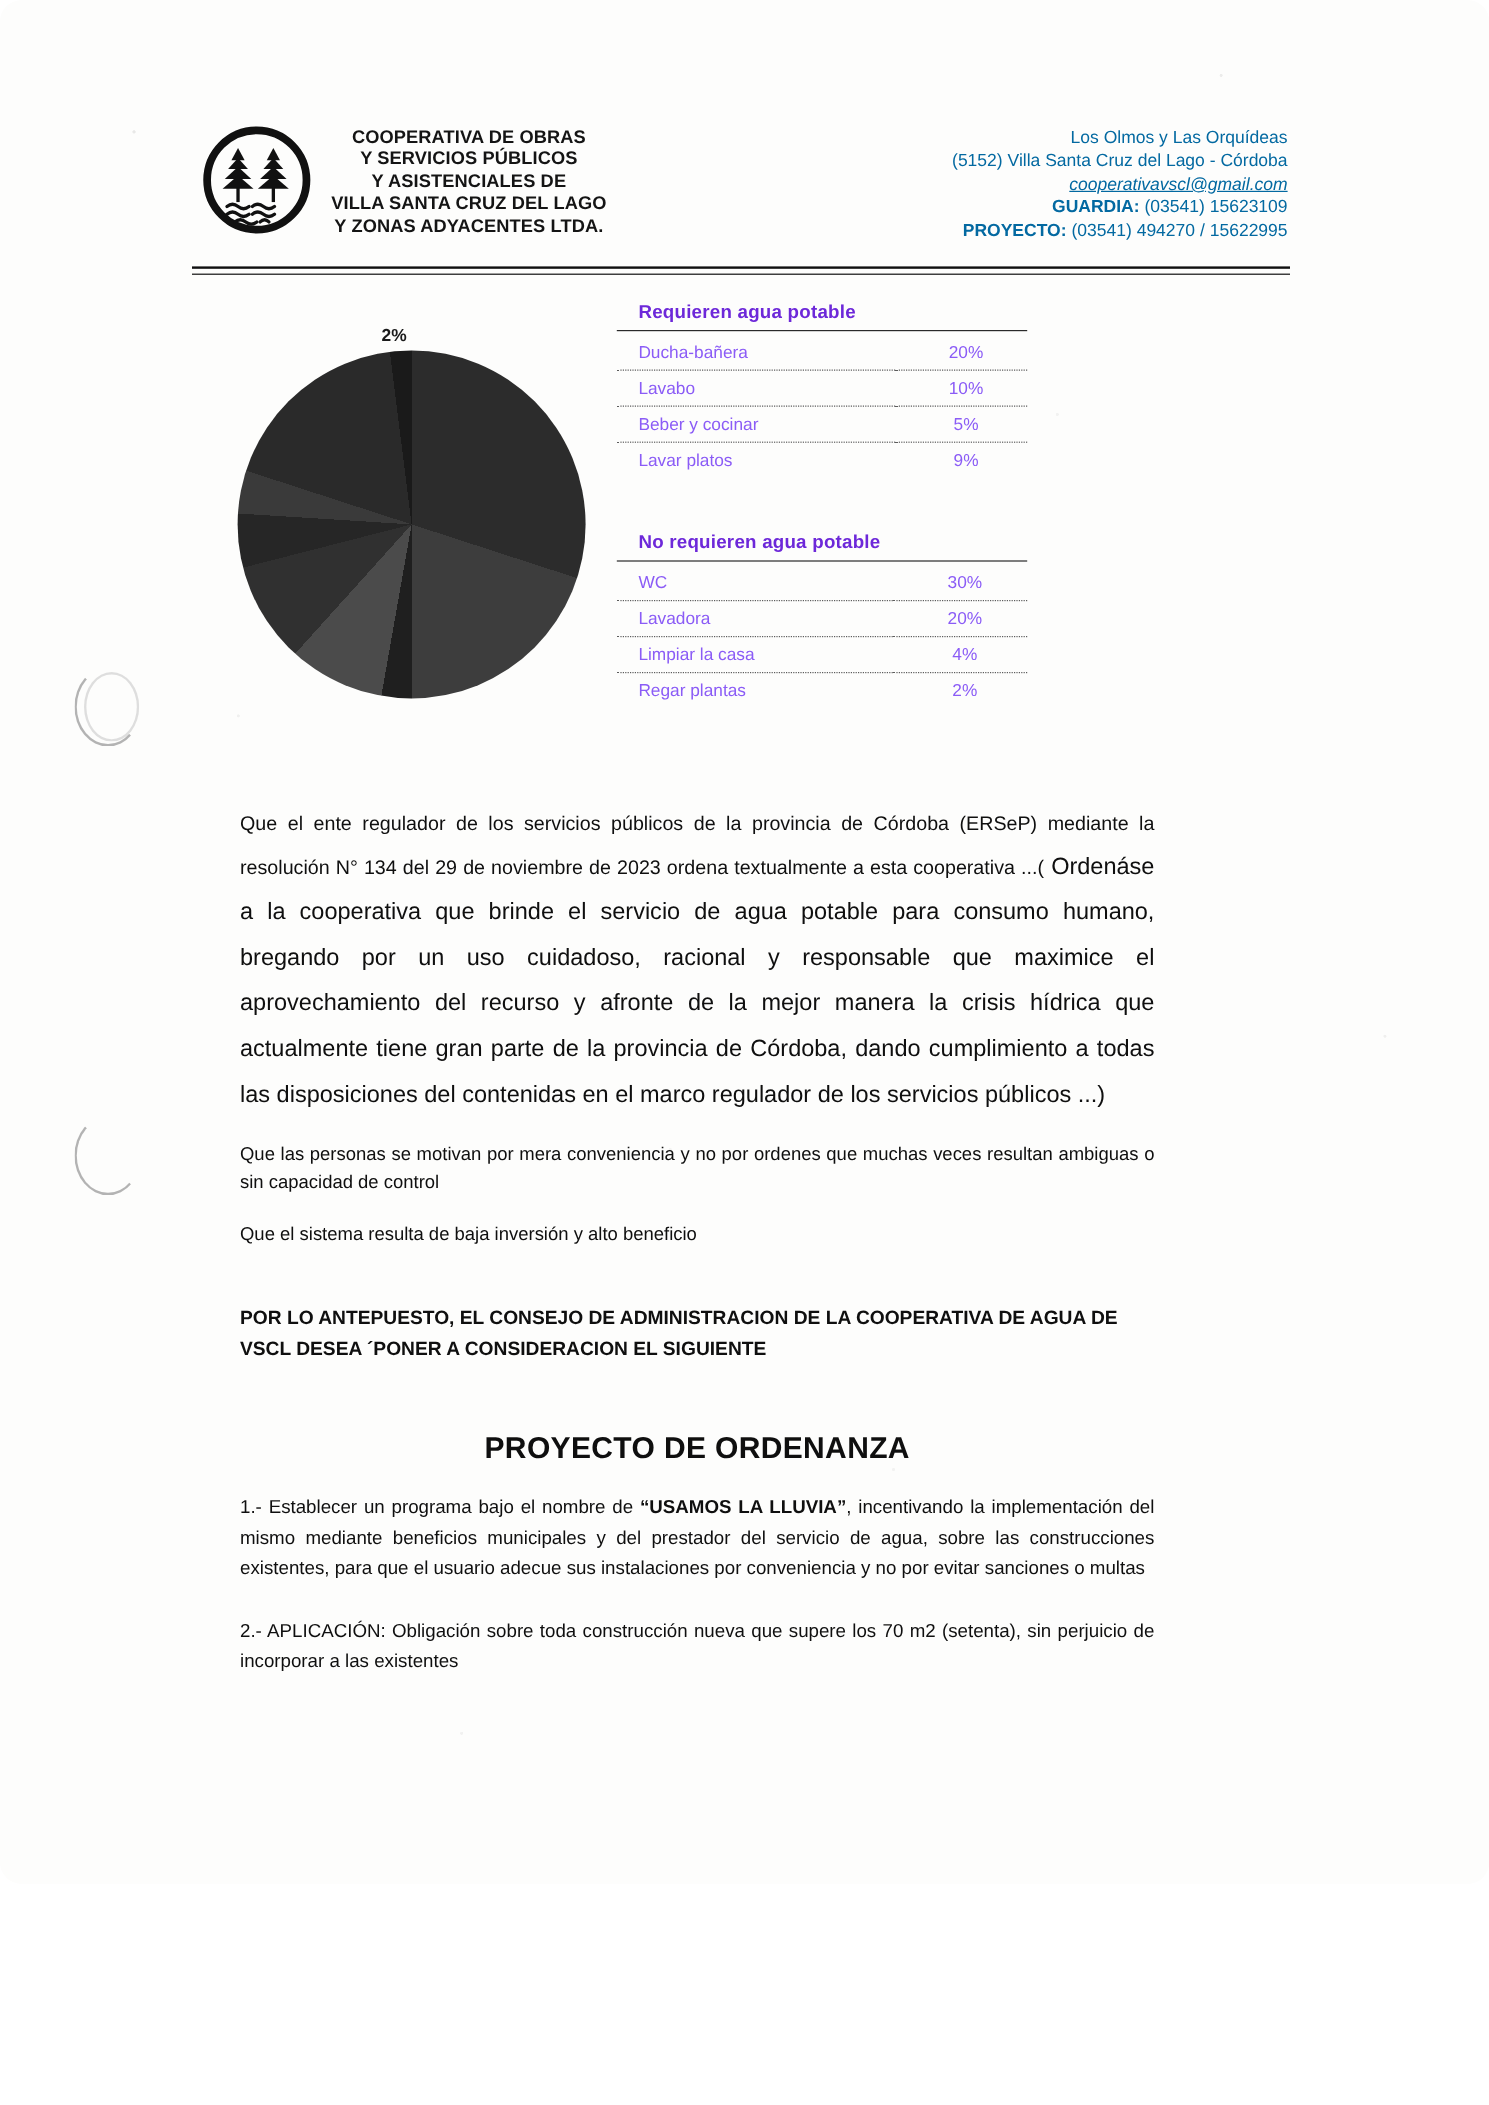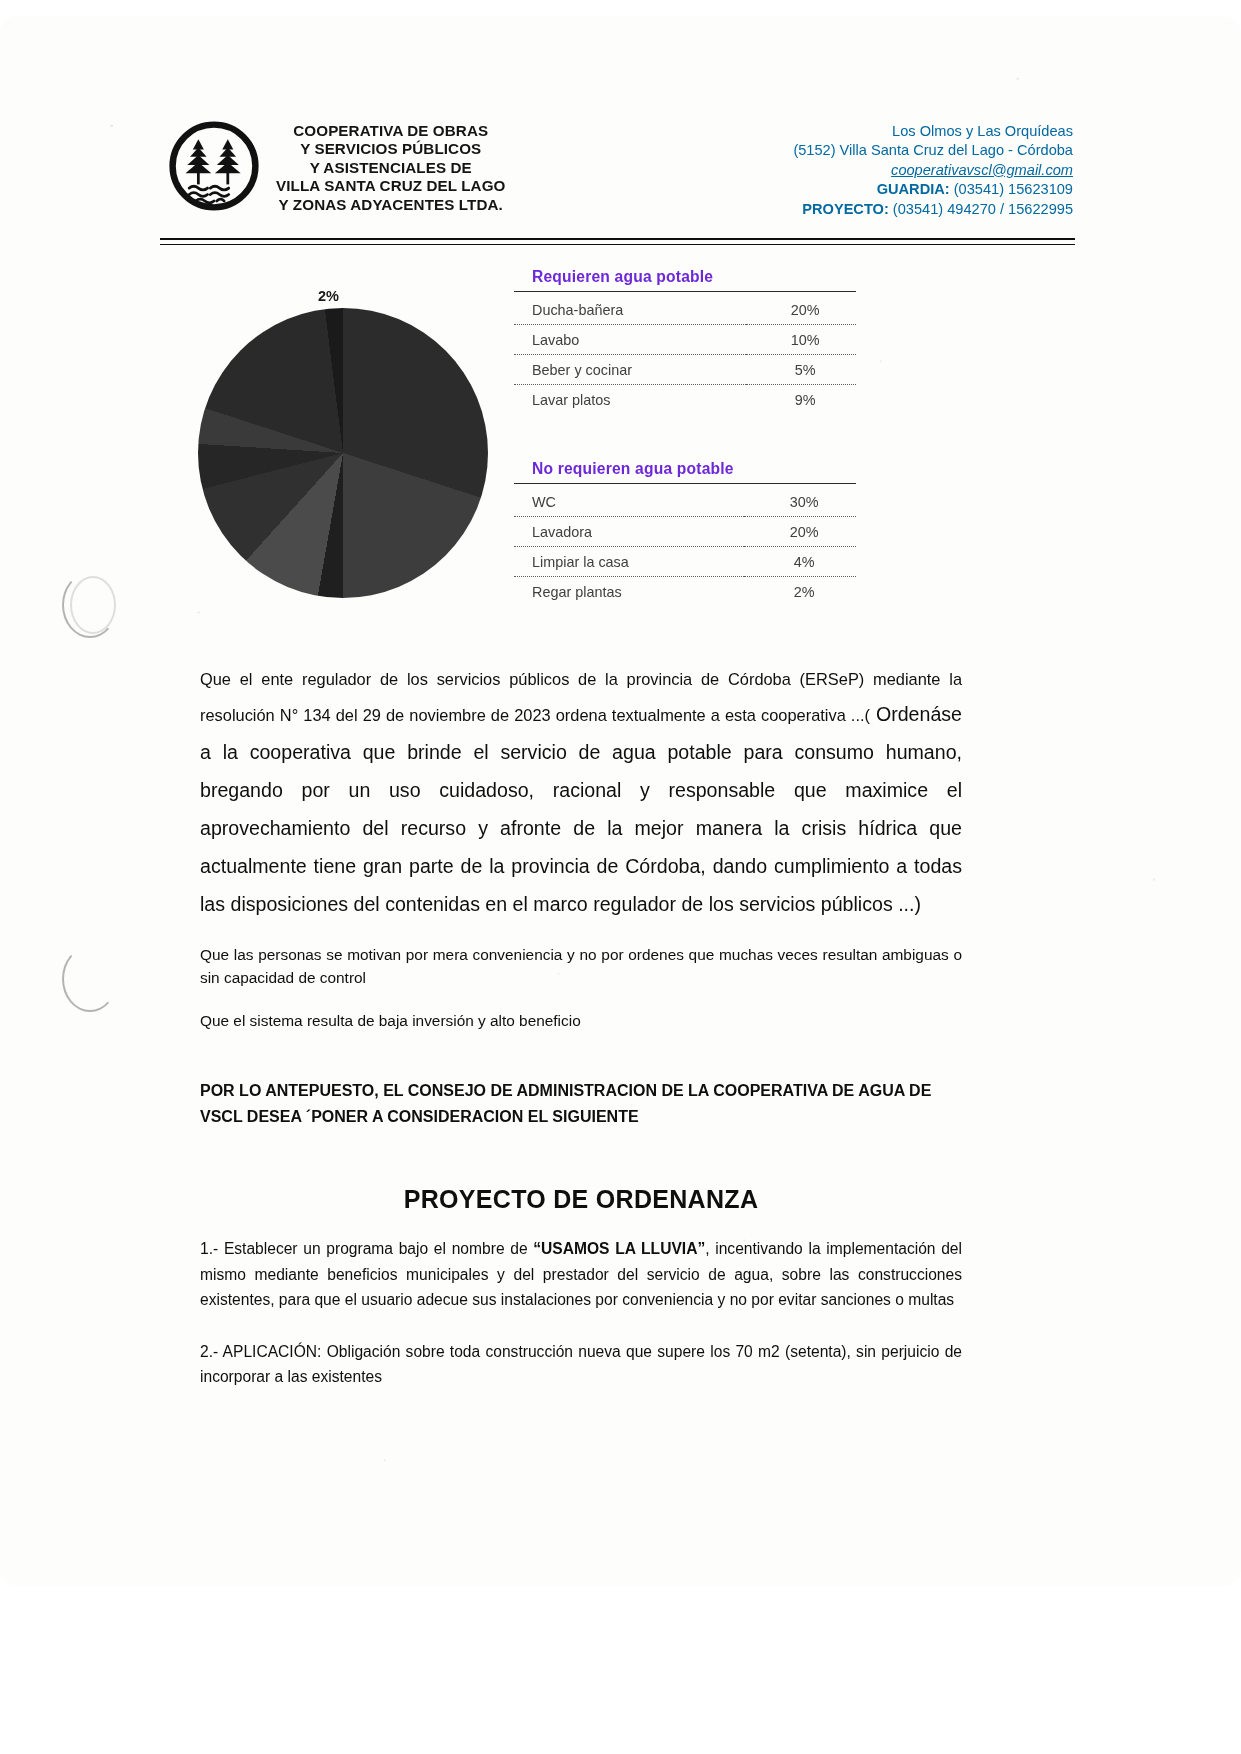--- a/index.html
+++ b/index.html
@@ -9,21 +9,21 @@
     background: #ffffff;
   }
   body {
     font-family: "Liberation Sans", sans-serif;
     color: #0f0f0f;
   }
   .page {
     position: relative;
     width: 1241px;
     height: 1570px;
-    margin: 16px auto;
+    margin: 0 auto;
     background: #fdfdfc;
     overflow: hidden;
     border-radius: 18px;
   }
   
   .scan-noise {
     position: absolute;
     inset: 0;
     pointer-events: none;
     opacity: .5;
@@ -152,40 +152,40 @@
     color: #6d28d9;
     padding: 0 0 5px 18px;
     border-bottom: 1.5px solid #2a2a2a;
     margin: 0 0 3px 0;
     filter: blur(.25px);
   }
   .tbl {
     width: 100%;
     border-collapse: collapse;
     font-size: 14.4px;
-    color: #404040;
+    color: #8b5cf6;
   }
   .tbl td {
     padding: 7px 2px 6px 18px;
     border-bottom: 1px dotted #5c5c5c;
     filter: blur(.2px);
   }
   .tbl td.val {
     text-align: center;
     padding-right: 10px;
     font-weight: normal;
   }
   .tbl tr:last-child td { border-bottom: none; }
   .tbl-gap { height: 46px; }
 
   
   .body {
     position: absolute;
     left: 200px;
-    top: 648px;
+    top: 672px;
     width: 762px;
   }
   p { margin: 0; }
   .p-just {
     text-align: justify;
     text-justify: inter-word;
   }
   .para-1 {
     font-size: 16.4px;
     line-height: 31px;

